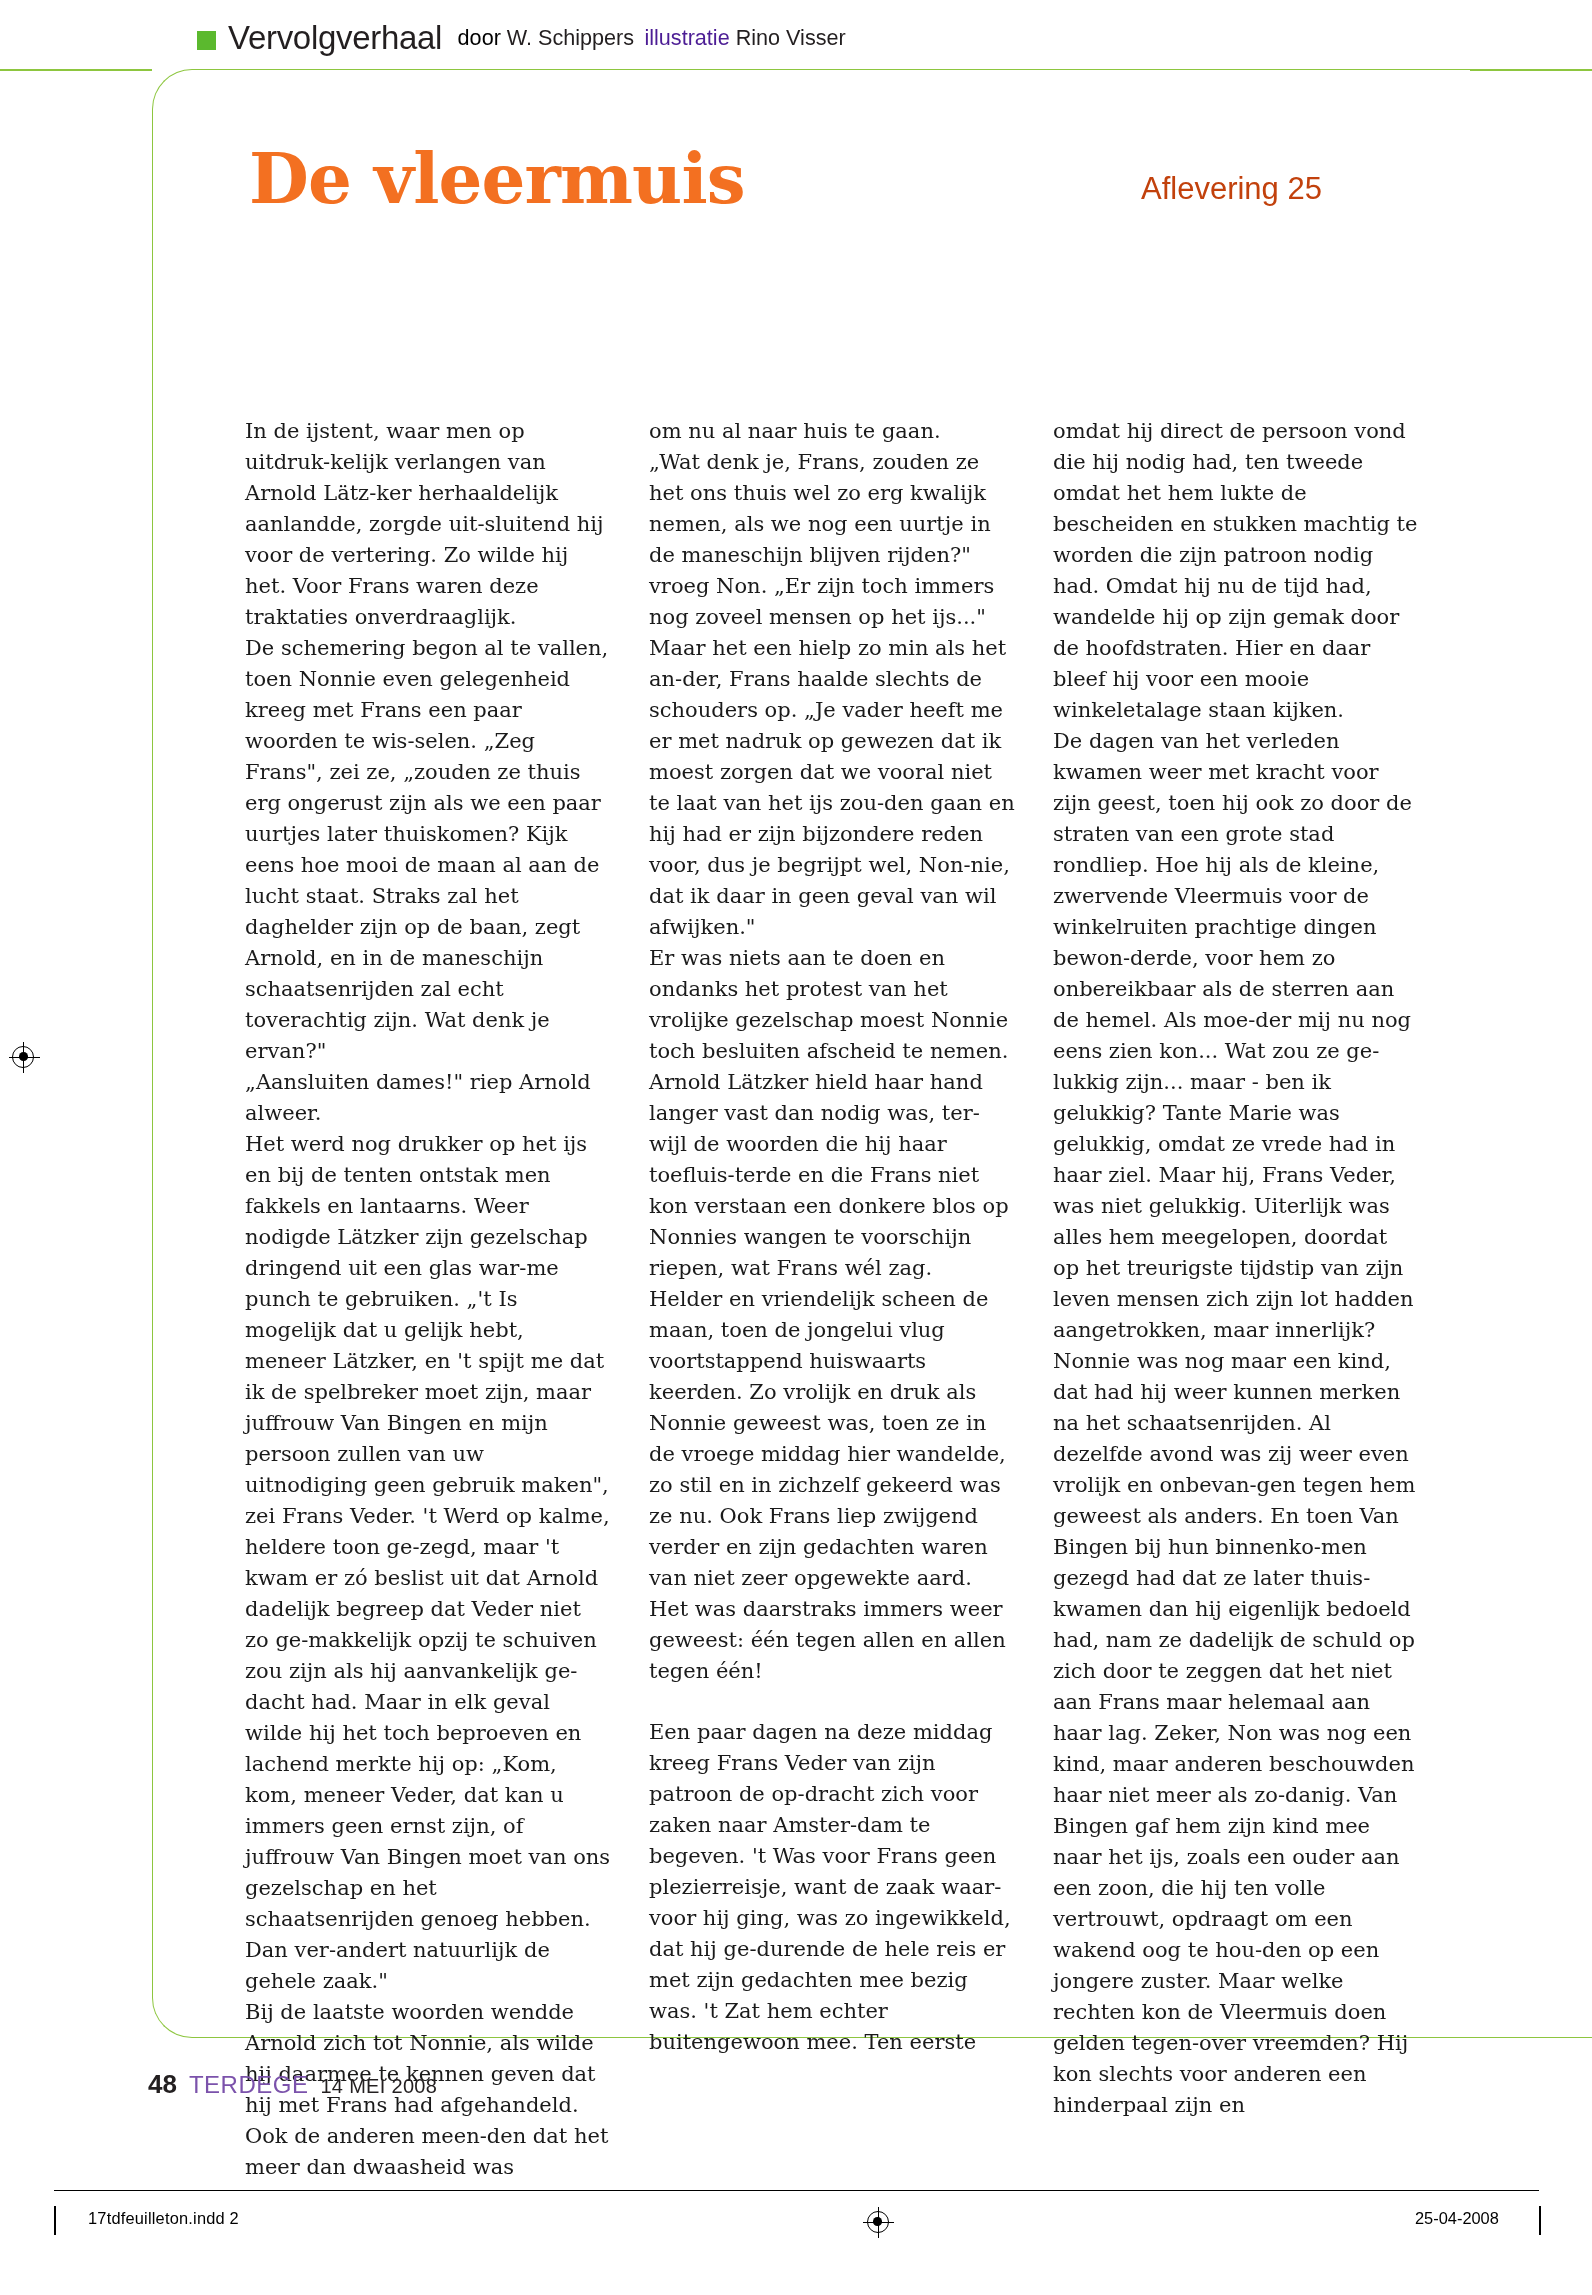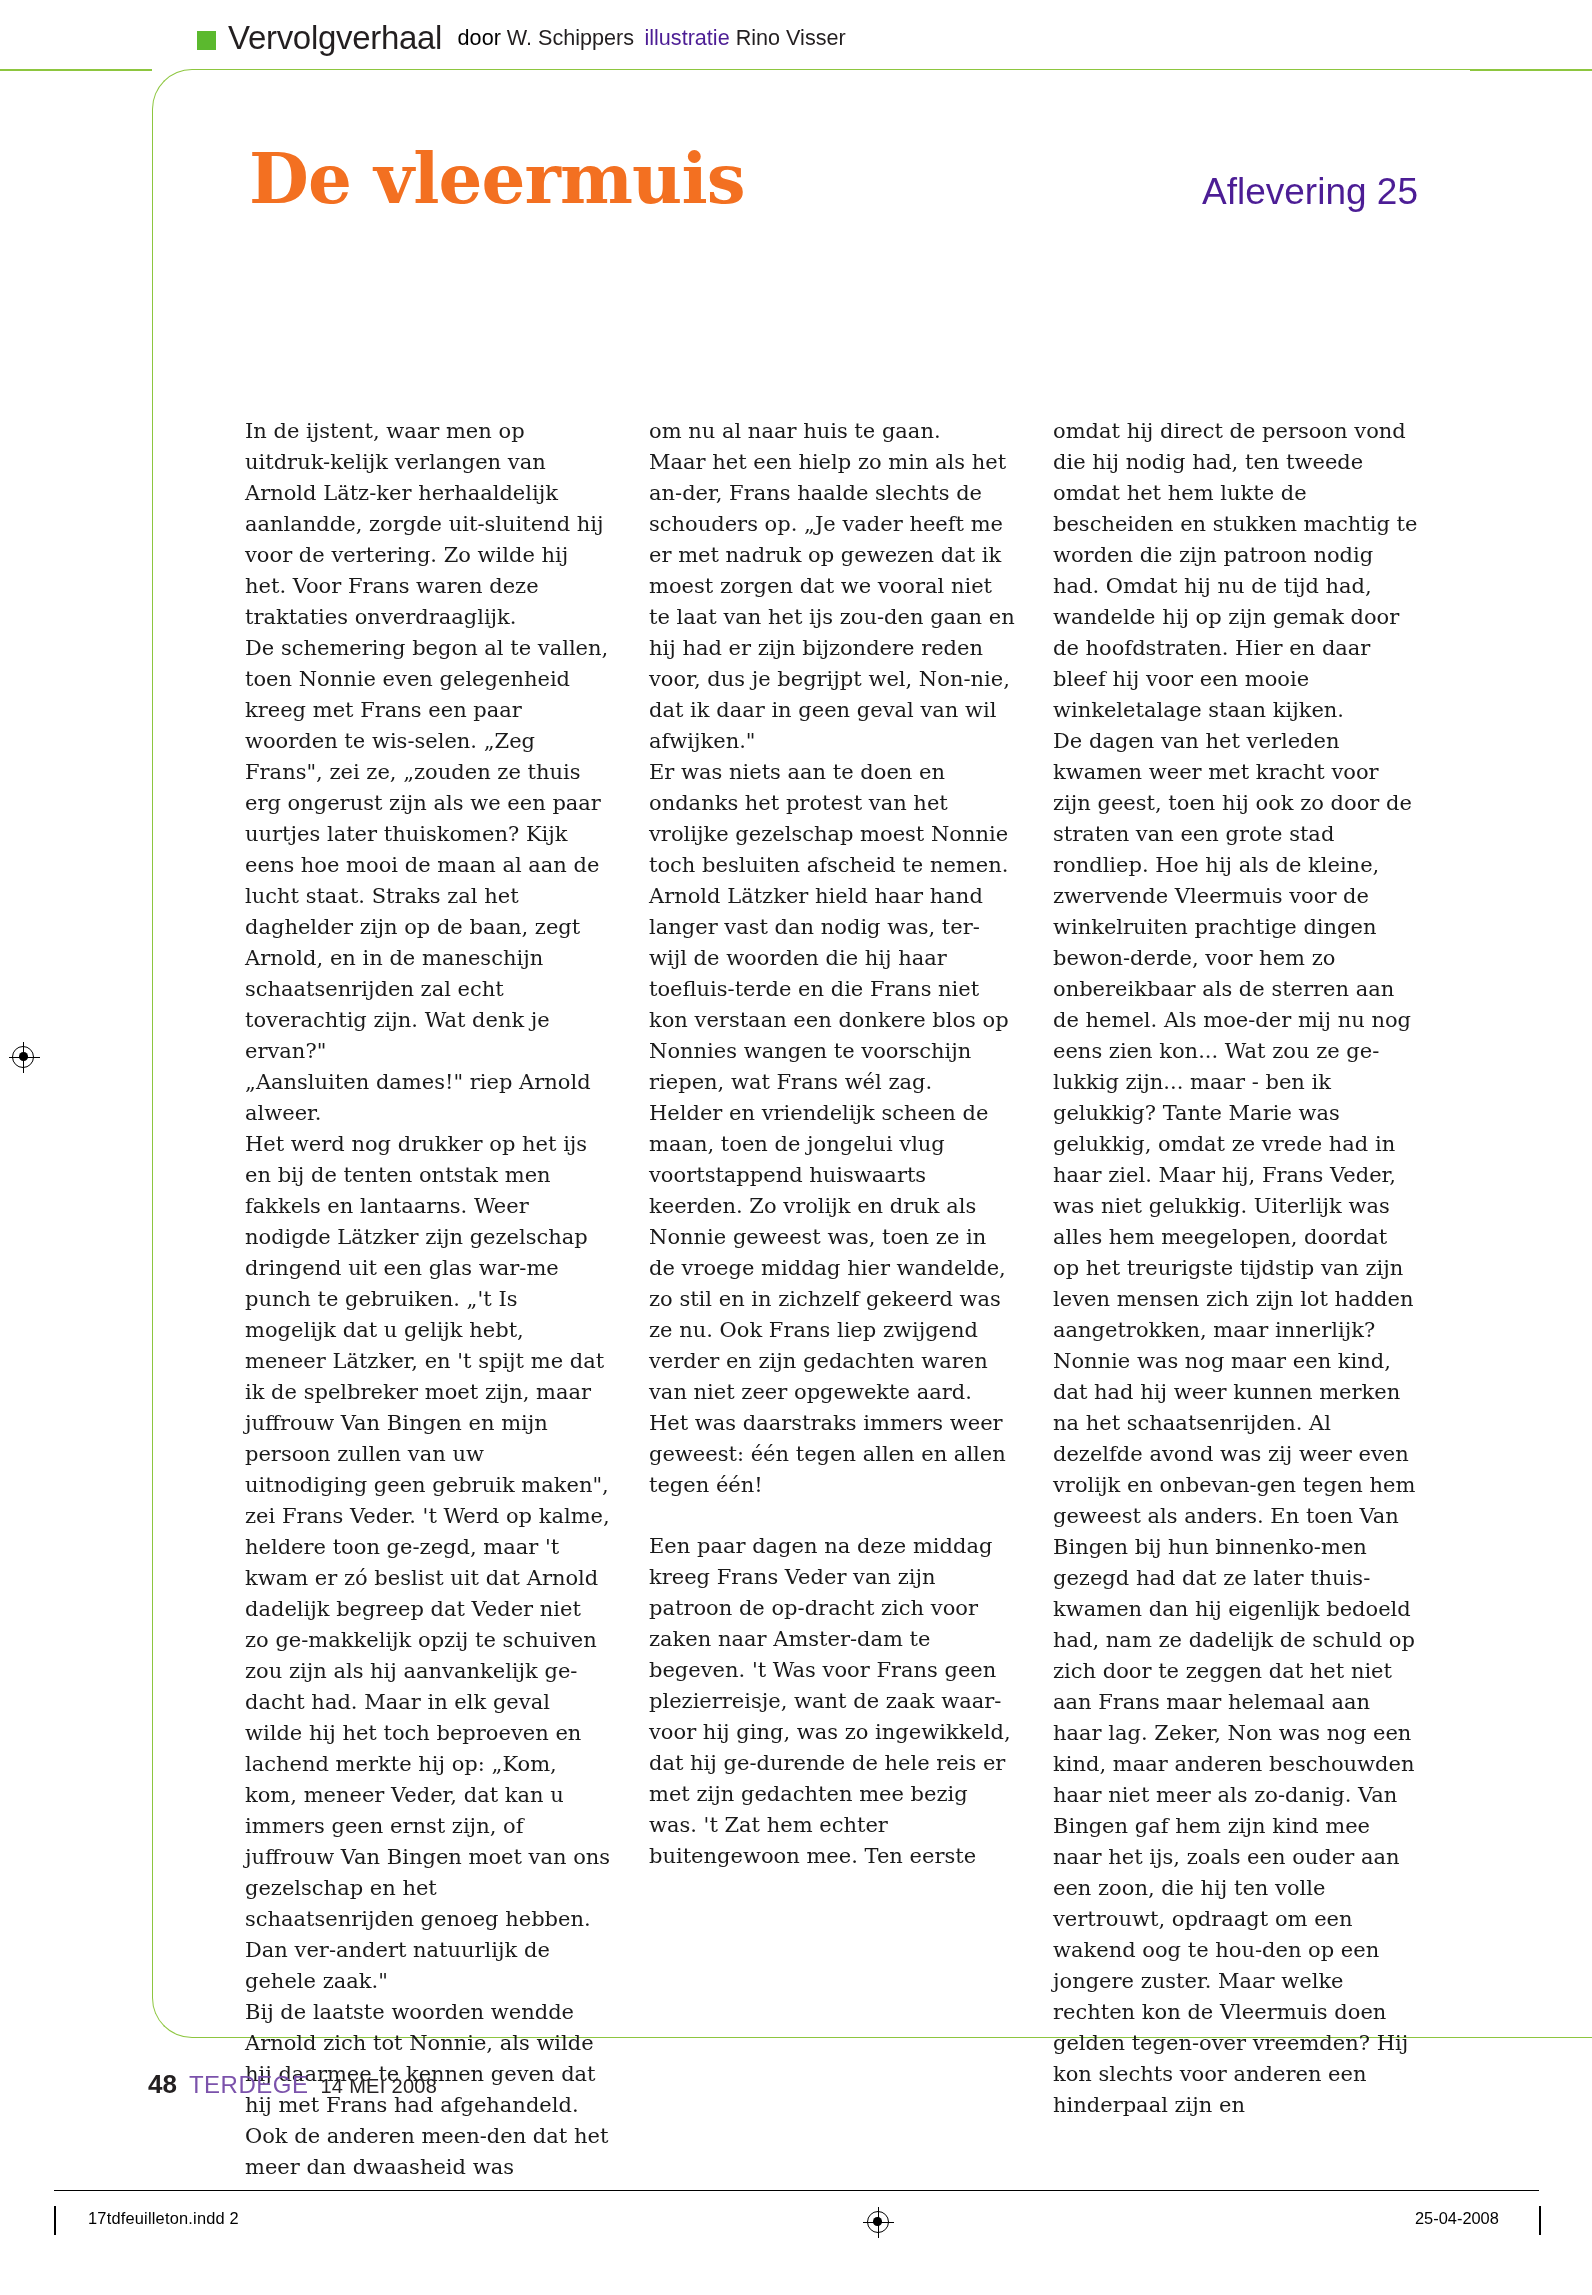--- a/index.html
+++ b/index.html
@@ -111,25 +111,25 @@
     left: 249px;
     top: 138px;
     font-family: "DejaVu Serif", serif;
     font-weight: bold;
     font-size: 69px;
     color: #f37021;
     letter-spacing: -0.9px;
   }
   .episode {
     position: absolute;
-    left: 1202px;
+    left: 1141px;
     top: 171px;
     font-family: "Liberation Sans", sans-serif;
-    font-size: 37px;
-    color: #4c1d95;
+    font-size: 31px;
+    color: #c2410c;
   }
 
   
   .columns {
     position: absolute;
     left: 245px;
     top: 416px;
     width: 1174px;
     height: 1553px;
     display: flex;
@@ -274,20 +274,21 @@
   <div class="columns">
     <div class="col">
       <p>In de ijstent, waar men op uitdruk-kelijk verlangen van Arnold Lätz-ker herhaaldelijk aanlandde, zorgde uit-sluitend hij voor de vertering. Zo wilde hij het. Voor Frans waren deze traktaties onverdraaglijk.</p>
       <p>De schemering begon al te vallen, toen Nonnie even gelegenheid kreeg met Frans een paar woorden te wis-selen. „Zeg Frans", zei ze, „zouden ze thuis erg ongerust zijn als we een paar uurtjes later thuiskomen? Kijk eens hoe mooi de maan al aan de lucht staat. Straks zal het daghelder zijn op de baan, zegt Arnold, en in de maneschijn schaatsenrijden zal echt toverachtig zijn. Wat denk je ervan?"</p>
       <p>„Aansluiten dames!" riep Arnold alweer.</p>
       <p>Het werd nog drukker op het ijs en bij de tenten ontstak men fakkels en lantaarns. Weer nodigde Lätzker zijn gezelschap dringend uit een glas war-me punch te gebruiken. „'t Is mogelijk dat u gelijk hebt, meneer Lätzker, en 't spijt me dat ik de spelbreker moet zijn, maar juffrouw Van Bingen en mijn persoon zullen van uw uitnodiging geen gebruik maken", zei Frans Veder. 't Werd op kalme, heldere toon ge-zegd, maar 't kwam er zó beslist uit dat Arnold dadelijk begreep dat Veder niet zo ge-makkelijk opzij te schuiven zou zijn als hij aanvankelijk ge-dacht had. Maar in elk geval wilde hij het toch beproeven en lachend merkte hij op: „Kom, kom, meneer Veder, dat kan u immers geen ernst zijn, of juffrouw Van Bingen moet van ons gezelschap en het schaatsenrijden genoeg hebben. Dan ver-andert natuurlijk de gehele zaak."</p>
       <p>Bij de laatste woorden wendde Arnold zich tot Nonnie, als wilde hij daarmee te kennen geven dat hij met Frans had afgehandeld. Ook de anderen meen-den dat het meer dan dwaasheid was</p>
     </div>
     <div class="col">
       <p>om nu al naar huis te gaan.</p>
+      <p>„Wat denk je, Frans, zouden ze het ons thuis wel zo erg kwalijk nemen, als we nog een uurtje in de maneschijn blijven rijden?" vroeg Non. „Er zijn toch immers nog zoveel mensen op het ijs..."</p>
       <p>Maar het een hielp zo min als het an-der, Frans haalde slechts de schouders op. „Je vader heeft me er met nadruk op gewezen dat ik moest zorgen dat we vooral niet te laat van het ijs zou-den gaan en hij had er zijn bijzondere reden voor, dus je begrijpt wel, Non-nie, dat ik daar in geen geval van wil afwijken."</p>
       <p>Er was niets aan te doen en ondanks het protest van het vrolijke gezelschap moest Nonnie toch besluiten afscheid te nemen. Arnold Lätzker hield haar hand langer vast dan nodig was, ter-wijl de woorden die hij haar toefluis-terde en die Frans niet kon verstaan een donkere blos op Nonnies wangen te voorschijn riepen, wat Frans wél zag.</p>
       <p>Helder en vriendelijk scheen de maan, toen de jongelui vlug voortstappend huiswaarts keerden. Zo vrolijk en druk als Nonnie geweest was, toen ze in de vroege middag hier wandelde, zo stil en in zichzelf gekeerd was ze nu. Ook Frans liep zwijgend verder en zijn gedachten waren van niet zeer opgewekte aard. Het was daarstraks immers weer geweest: één tegen allen en allen tegen één!</p>
       <p class="gap">Een paar dagen na deze middag kreeg Frans Veder van zijn patroon de op-dracht zich voor zaken naar Amster-dam te begeven. 't Was voor Frans geen plezierreisje, want de zaak waar-voor hij ging, was zo ingewikkeld, dat hij ge-durende de hele reis er met zijn gedachten mee bezig was. 't Zat hem echter buitengewoon mee. Ten eerste</p>
     </div>
     <div class="col">
       <p>omdat hij direct de persoon vond die hij nodig had, ten tweede omdat het hem lukte de bescheiden en stukken machtig te worden die zijn patroon nodig had. Omdat hij nu de tijd had, wandelde hij op zijn gemak door de hoofdstraten. Hier en daar bleef hij voor een mooie winkeletalage staan kijken.</p>
       <p>De dagen van het verleden kwamen weer met kracht voor zijn geest, toen hij ook zo door de straten van een grote stad rondliep. Hoe hij als de kleine, zwervende Vleermuis voor de winkelruiten prachtige dingen bewon-derde, voor hem zo onbereikbaar als de sterren aan de hemel. Als moe-der mij nu nog eens zien kon... Wat zou ze ge-lukkig zijn... maar - ben ik gelukkig? Tante Marie was gelukkig, omdat ze vrede had in haar ziel. Maar hij, Frans Veder, was niet gelukkig. Uiterlijk was alles hem meegelopen, doordat op het treurigste tijdstip van zijn leven mensen zich zijn lot hadden aangetrokken, maar innerlijk?</p>
       <p>Nonnie was nog maar een kind, dat had hij weer kunnen merken na het schaatsenrijden. Al dezelfde avond was zij weer even vrolijk en onbevan-gen tegen hem geweest als anders. En toen Van Bingen bij hun binnenko-men gezegd had dat ze later thuis-kwamen dan hij eigenlijk bedoeld had, nam ze dadelijk de schuld op zich door te zeggen dat het niet aan Frans maar helemaal aan haar lag. Zeker, Non was nog een kind, maar anderen beschouwden haar niet meer als zo-danig. Van Bingen gaf hem zijn kind mee naar het ijs, zoals een ouder aan een zoon, die hij ten volle vertrouwt, opdraagt om een wakend oog te hou-den op een jongere zuster. Maar welke rechten kon de Vleermuis doen gelden tegen-over vreemden? Hij kon slechts voor anderen een hinderpaal zijn en</p>
     </div>

